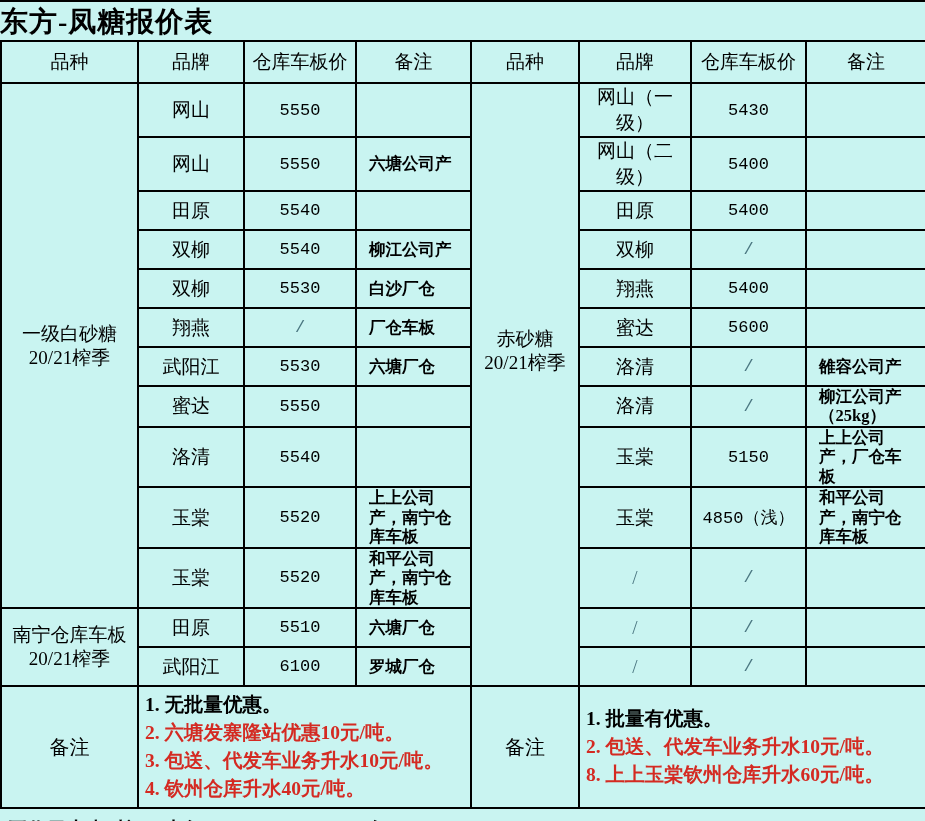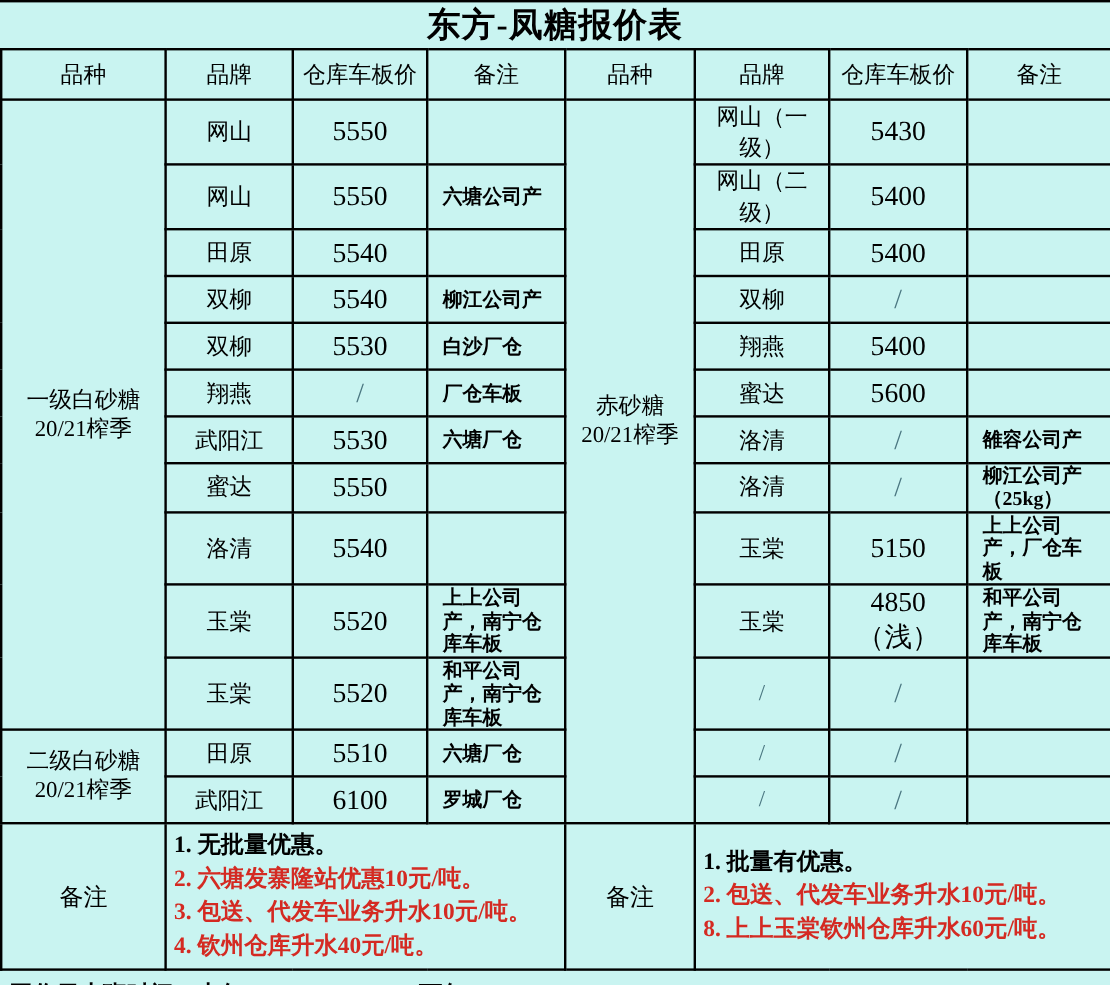--- a/index.html
+++ b/index.html
@@ -10,21 +10,21 @@
     color:#000;
   }
   .page {
     position:relative;
     width:925px; height:821px;
     box-sizing:border-box;
     border-top:2px solid #000;
     overflow:hidden;
   }
   .title {
-    text-align:center;
+    text-align:left;
     font-weight:bold;
     font-size:28px;
     line-height:34px;
     padding-top:3px;
     letter-spacing:1px;
   }
   .subtitle-row { position:relative; height:27px; }
   .subtitle {
     text-align:center;
     font-weight:bold;
@@ -50,21 +50,21 @@
     padding:0;
     overflow:hidden;
   }
   .price-table th {
     font-weight:normal;
     font-size:19px;
     height:40px;
   }
   tr.data-row { height:39px; }
   td.brand-cell { font-size:19px; }
-  td.price-cell { font-size:23px; }
+  td.price-cell { font-size:17px;font-family:Liberation Mono, monospace; }
   td.note-cell {
     font-size:16.5px;
     font-weight:bold;
     text-align:left;
     padding:0 12px;
     line-height:1.18;
     margin-left:24px;
   }
   td.category-cell { font-size:19px; line-height:1.25; }
   td.cat-shift { padding-bottom:68px; }
@@ -215,21 +215,21 @@
         <tr class="data-row">
           <td class="brand-cell">玉棠</td>
           <td class="price-cell">5520</td>
           <td class="note-cell">和平公司产，南宁仓库车板</td>
           <td class="brand-cell slash">/</td>
           <td class="price-cell slash">/</td>
           <td class="note-cell"></td>
         </tr>
         <tr class="data-row">
           <td class="category-cell" rowspan="2">
-            <div>二级白砂糖</div>
+            <div>南宁仓库车板</div>
             <div>20/21榨季</div>
           </td>
           <td class="brand-cell">田原</td>
           <td class="price-cell">5510</td>
           <td class="note-cell">六塘厂仓</td>
           <td class="brand-cell slash">/</td>
           <td class="price-cell slash">/</td>
           <td class="note-cell"></td>
         </tr>
         <tr class="data-row">

